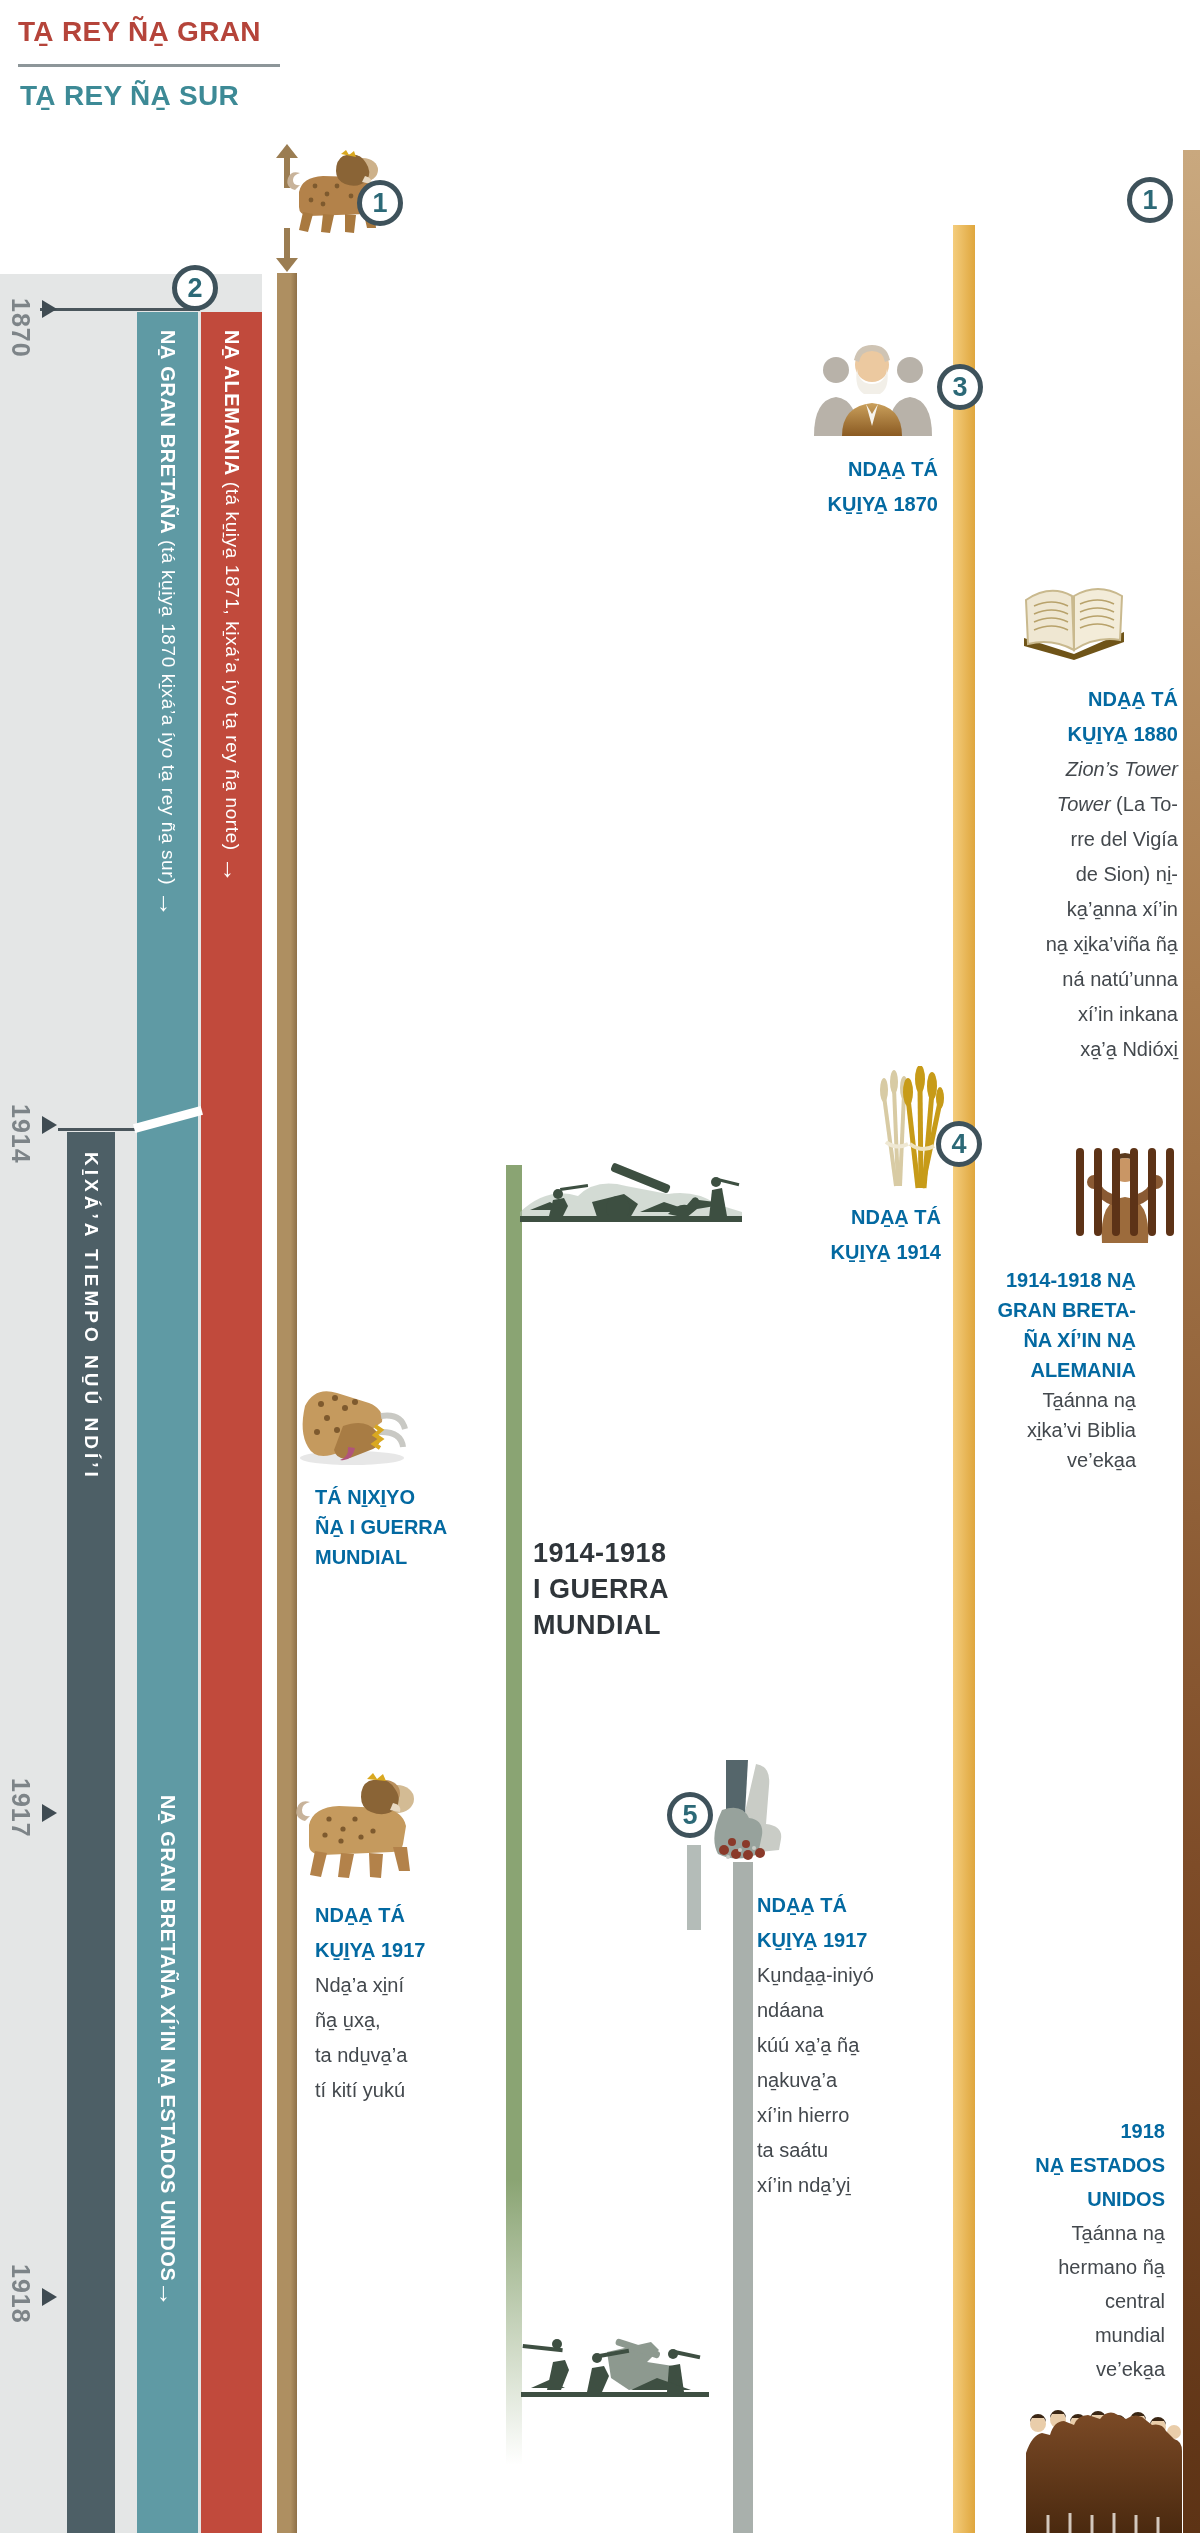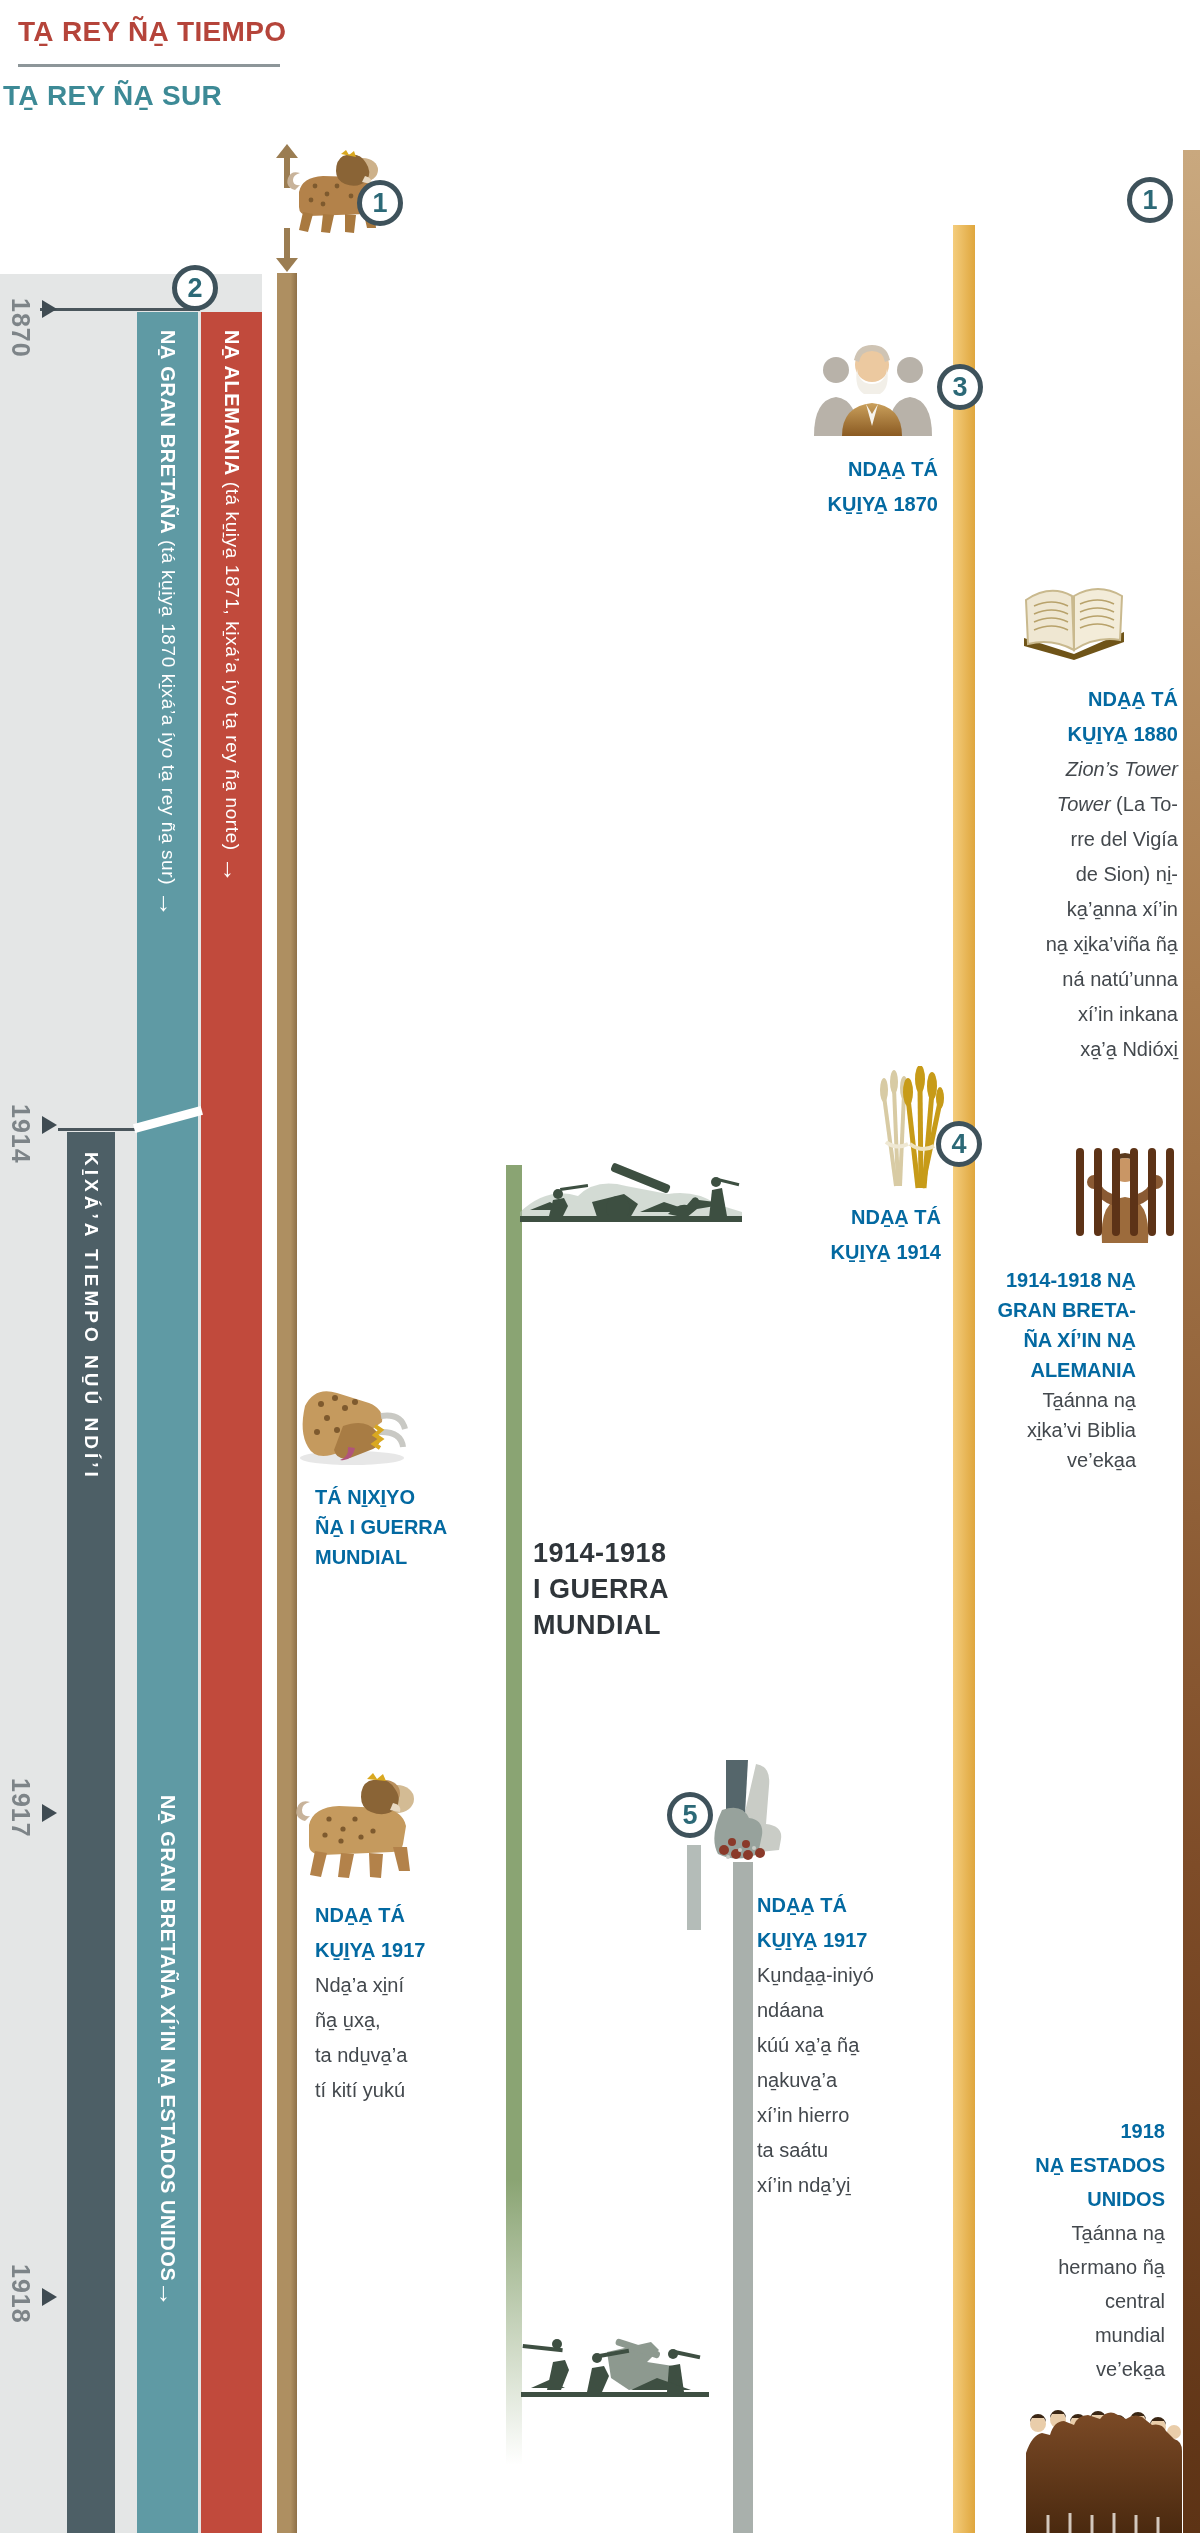--- a/index.html
+++ b/index.html
@@ -3,21 +3,21 @@
 <meta charset="utf-8">
 <style>
   html,body{margin:0;padding:0;background:#fff;}
   #stage{position:relative;width:1200px;height:2533px;background:#fff;overflow:hidden;
          font-family:"Liberation Sans",sans-serif;}
   .abs{position:absolute;}
 
   
   .hdr1{left:18px;top:16px;font-size:28px;font-weight:700;color:#b5443a;letter-spacing:.3px;}
   .hdr-divider{left:18px;top:64px;width:262px;height:3px;background:#8d9699;}
-  .hdr2{left:3px;top:80px;font-size:28px;font-weight:700;color:#3d8a96;letter-spacing:.3px;}
+  .hdr2{left:20px;top:80px;font-size:28px;font-weight:700;color:#3d8a96;letter-spacing:.3px;}
   .hdrR{left:773px;top:20px;font-size:21px;font-weight:700;color:#85898c;line-height:33px;letter-spacing:.6px;}
   .hdrR .l2{word-spacing:9px;}
 
   
   .gray-panel{left:0;top:274px;width:262px;height:2259px;background:#e4e6e6;}
   .brown-line{left:277px;top:273px;width:20px;height:2260px;
               background:linear-gradient(90deg,#ae8f61 0%,#ae8f61 68%,#8f7148 100%);}
   .gold-band{left:953px;top:225px;width:22px;height:2308px;
              background:linear-gradient(90deg,#f4cd7d,#dfa63d);}
   .right-band{left:1183px;top:150px;width:17px;height:2383px;
@@ -57,21 +57,21 @@
   .lh30{line-height:30px;}
   .lh34{line-height:34px;}
   .it{font-style:italic;}
   .big{font-size:27px;line-height:36px;font-weight:700;color:#2f353a;letter-spacing:.5px;}
 </style>
 </head>
 <body>
 
 <div id="stage">
 
-  <div class="abs hdr1">TA̱ REY ÑA̱ TIEMPO</div>
+  <div class="abs hdr1">TA̱ REY ÑA̱ GRAN</div>
   <div class="abs hdr-divider"></div>
   <div class="abs hdr2">TA̱ REY ÑA̱ SUR</div>
 
   <div class="abs gray-panel"></div>
   <div class="abs brown-line"></div>
   <div class="abs gold-band"></div>
   <div class="abs right-band"></div>
   <div class="abs green-band"></div>
   <div class="abs gray-stub"></div>
   <div class="abs gray-band"></div>

